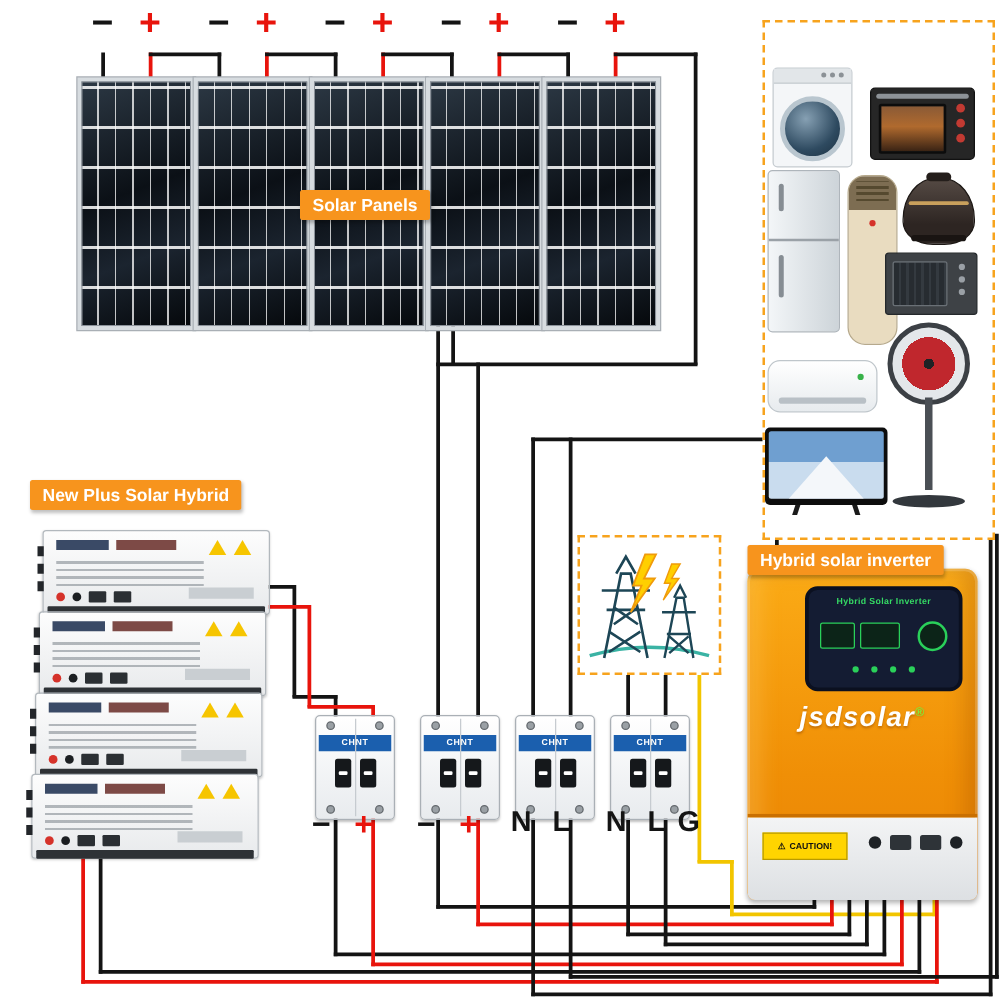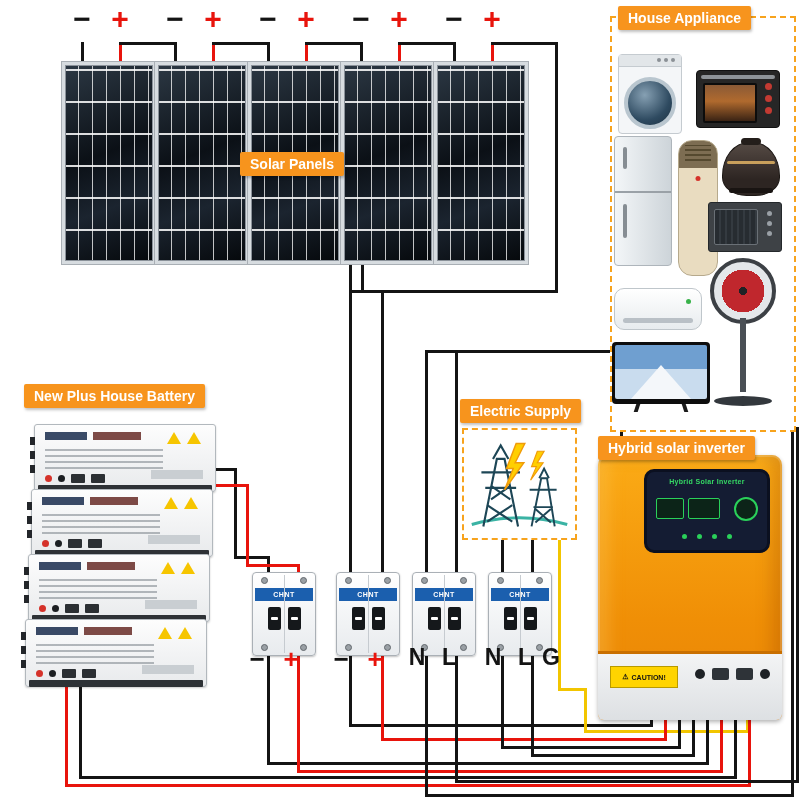--- a/index.html
+++ b/index.html
@@ -237,21 +237,20 @@
   <span class="term pos" style="left:492px">+</span>
 
   <div class="panel" style="left:62px"></div>
   <div class="panel" style="left:155px"></div>
   <div class="panel" style="left:248px"></div>
   <div class="panel" style="left:341px"></div>
   <div class="panel" style="left:434px"></div>
   <div class="tag" style="left:240px;top:152px">Solar Panels</div>
 
   <div class="house-box"></div>
-  <div class="tag" style="left:618px;top:6px">House Appliance</div>
 
   <div class="appl washer" style="left:618px;top:54px;width:62px;height:78px">
     <div class="w-top">
         <i style="right:6px"></i>
         <i style="right:13px"></i>
         <i style="right:20px"></i>
       </div>
     <div class="w-door"></div>
   </div>
   <div class="appl oven" style="left:696px;top:70px;width:82px;height:56px">
@@ -297,21 +296,21 @@
   <div class="appl tv" style="left:612px;top:342px;width:98px;height:62px">
     <div class="t-screen">
         <div class="t-mtn"></div>
       </div>
     <div class="t-legs">
         <i></i>
         <i></i>
       </div>
   </div>
 
-  <div class="tag" style="left:24px;top:384px">New Plus House Battery</div>
+  <div class="tag" style="left:24px;top:384px">New Plus Solar Hybrid</div>
   <div class="bat" style="left:34px;top:424px">
     <div class="bat-chip1"></div>
       <div class="bat-chip2"></div>
       <span class="warn w1"></span>
       <span class="warn w2"></span>
     <div class="bat-lines"></div>
     <div class="bat-ports"><span class="dot red"></span><span class="dot blk"></span><span class="port"></span><span class="port"></span></div>
     <div class="bat-band"></div>
       <div class="bat-strip"></div>
   </div>
@@ -339,21 +338,20 @@
     <div class="bat-chip1"></div>
       <div class="bat-chip2"></div>
       <span class="warn w1"></span>
       <span class="warn w2"></span>
     <div class="bat-lines"></div>
     <div class="bat-ports"><span class="dot red"></span><span class="dot blk"></span><span class="port"></span><span class="port"></span></div>
     <div class="bat-band"></div>
       <div class="bat-strip"></div>
   </div>
 
-  <div class="tag" style="left:460px;top:399px">Electric Supply</div>
   <div class="supply-box">
     <svg viewBox="0 0 115 112">
       <path d="M8,98 Q57,84 107,98" fill="none" stroke="#3ab3a4" stroke-width="3"></path>
       <g stroke="#1d4656" stroke-width="2.2" fill="none">
         <path d="M20,100 L34,30 L42,30 L56,100"></path>
         <path d="M30,30 L38,16 L46,30"></path>
         <path d="M18,44 L58,44 M22,60 L54,60"></path>
         <path d="M24,95 L50,78 M24,78 L50,95 M28,72 L48,58 M28,58 L48,72"></path>
       </g>
       <g stroke="#1d4656" stroke-width="2" fill="none">
@@ -368,20 +366,23 @@
 
   <div class="tag" style="left:598px;top:436px">Hybrid solar inverter</div>
   <div class="inv">
     <div class="inv-display">
       <div class="inv-disp-title">Hybrid Solar Inverter</div>
       <div class="inv-screen"></div>
       <div class="inv-screen s2"></div>
       <div class="inv-btn"></div>
       <div class="inv-leds"><i></i><i></i><i></i><i></i></div>
     </div>
+    <div class="inv-logo">
+      <span>jsdsolar</span><sup>®</sup>
+    </div>
     <div class="inv-bottom">
       <div class="inv-caution">
         <span class="ci">⚠</span>
         <span>CAUTION!</span>
       </div>
       <div class="inv-ports">
         <span class="c"></span>
           <span class="p"></span>
           <span class="p"></span>
           <span class="c"></span>

